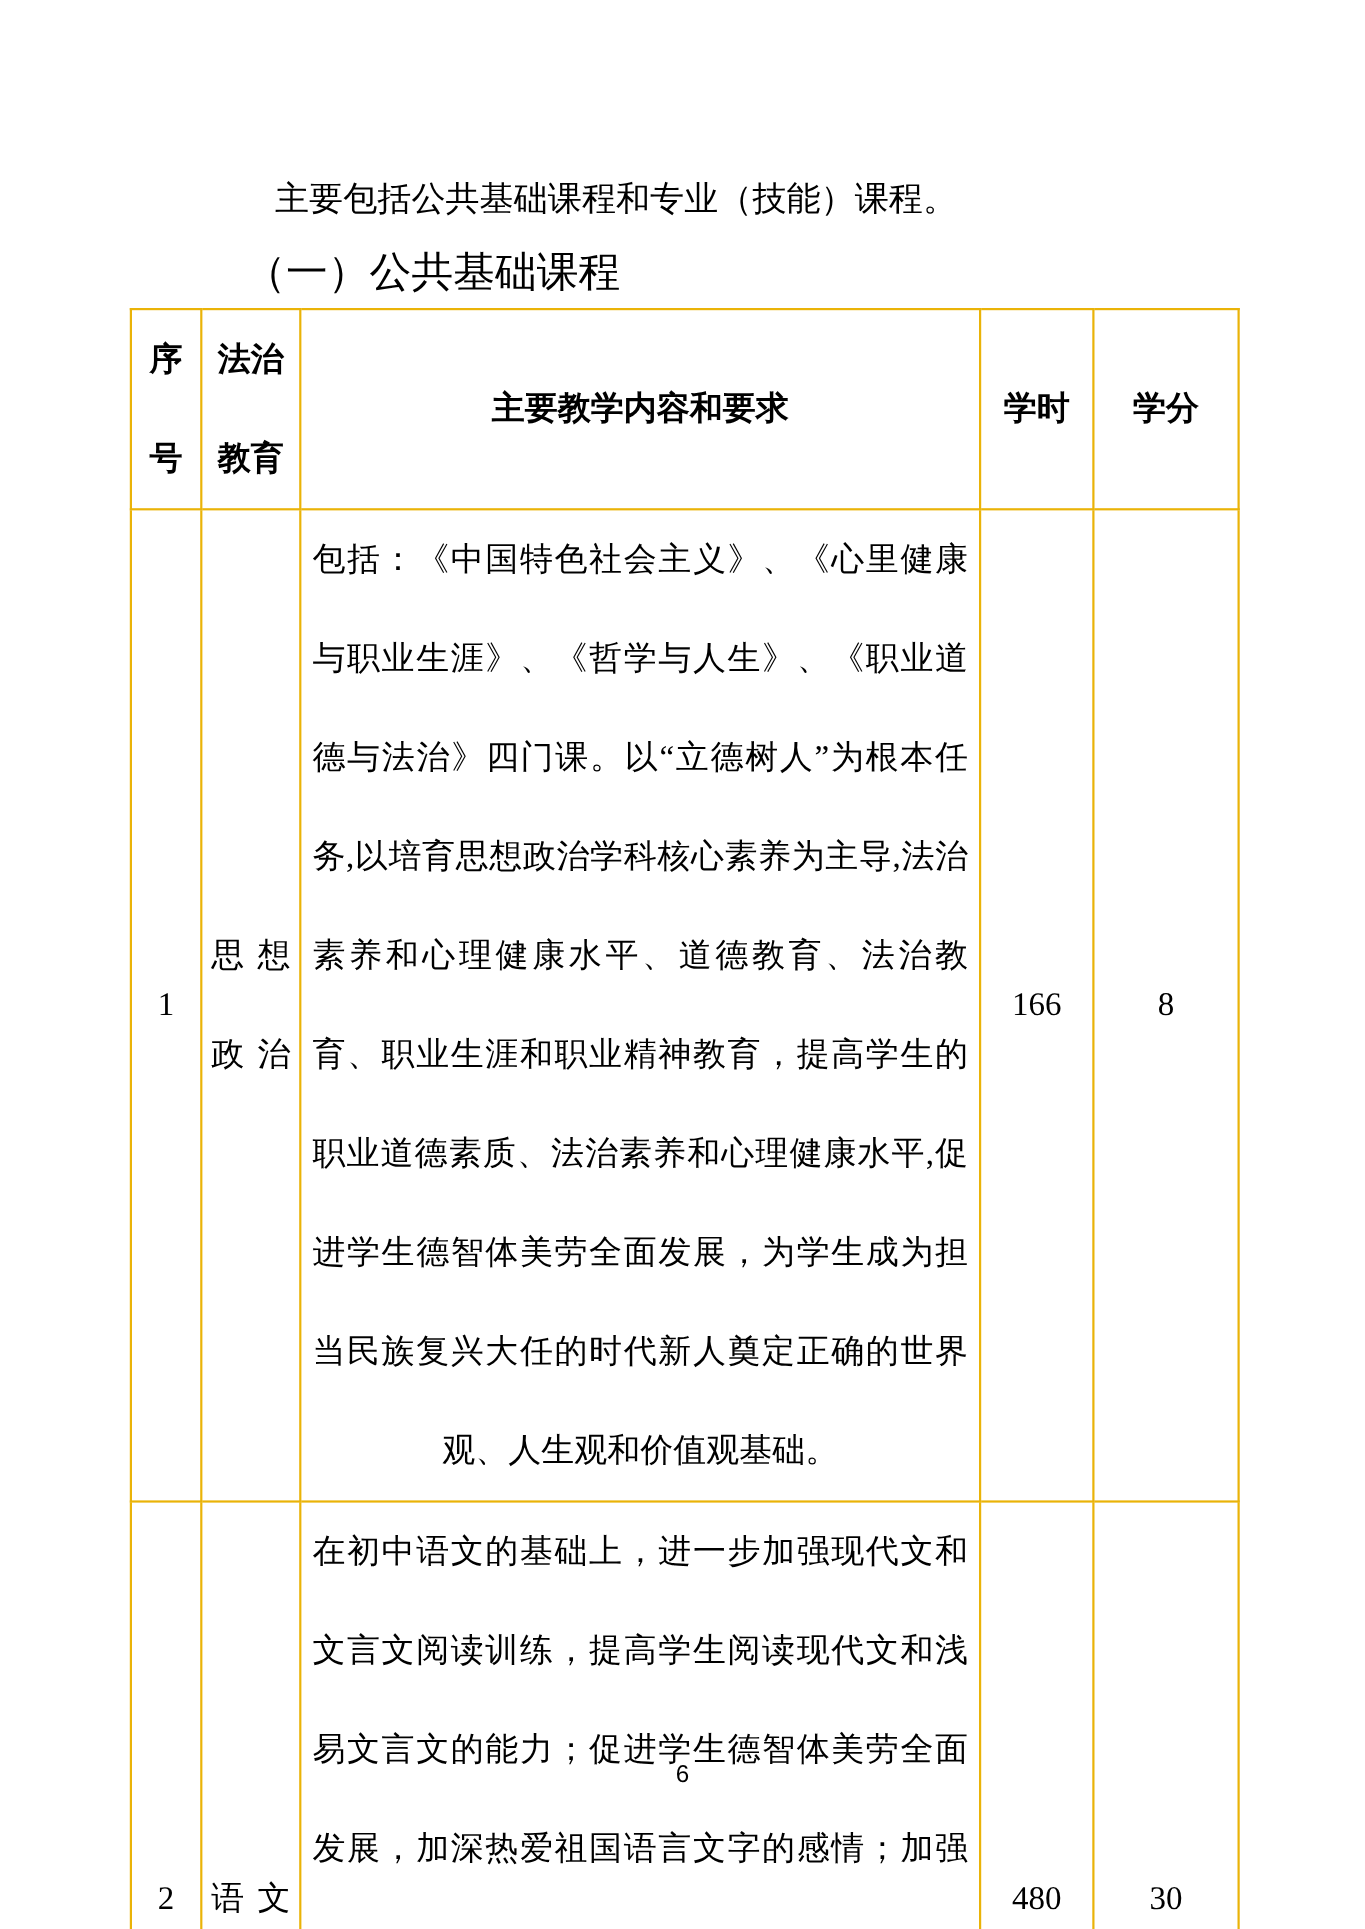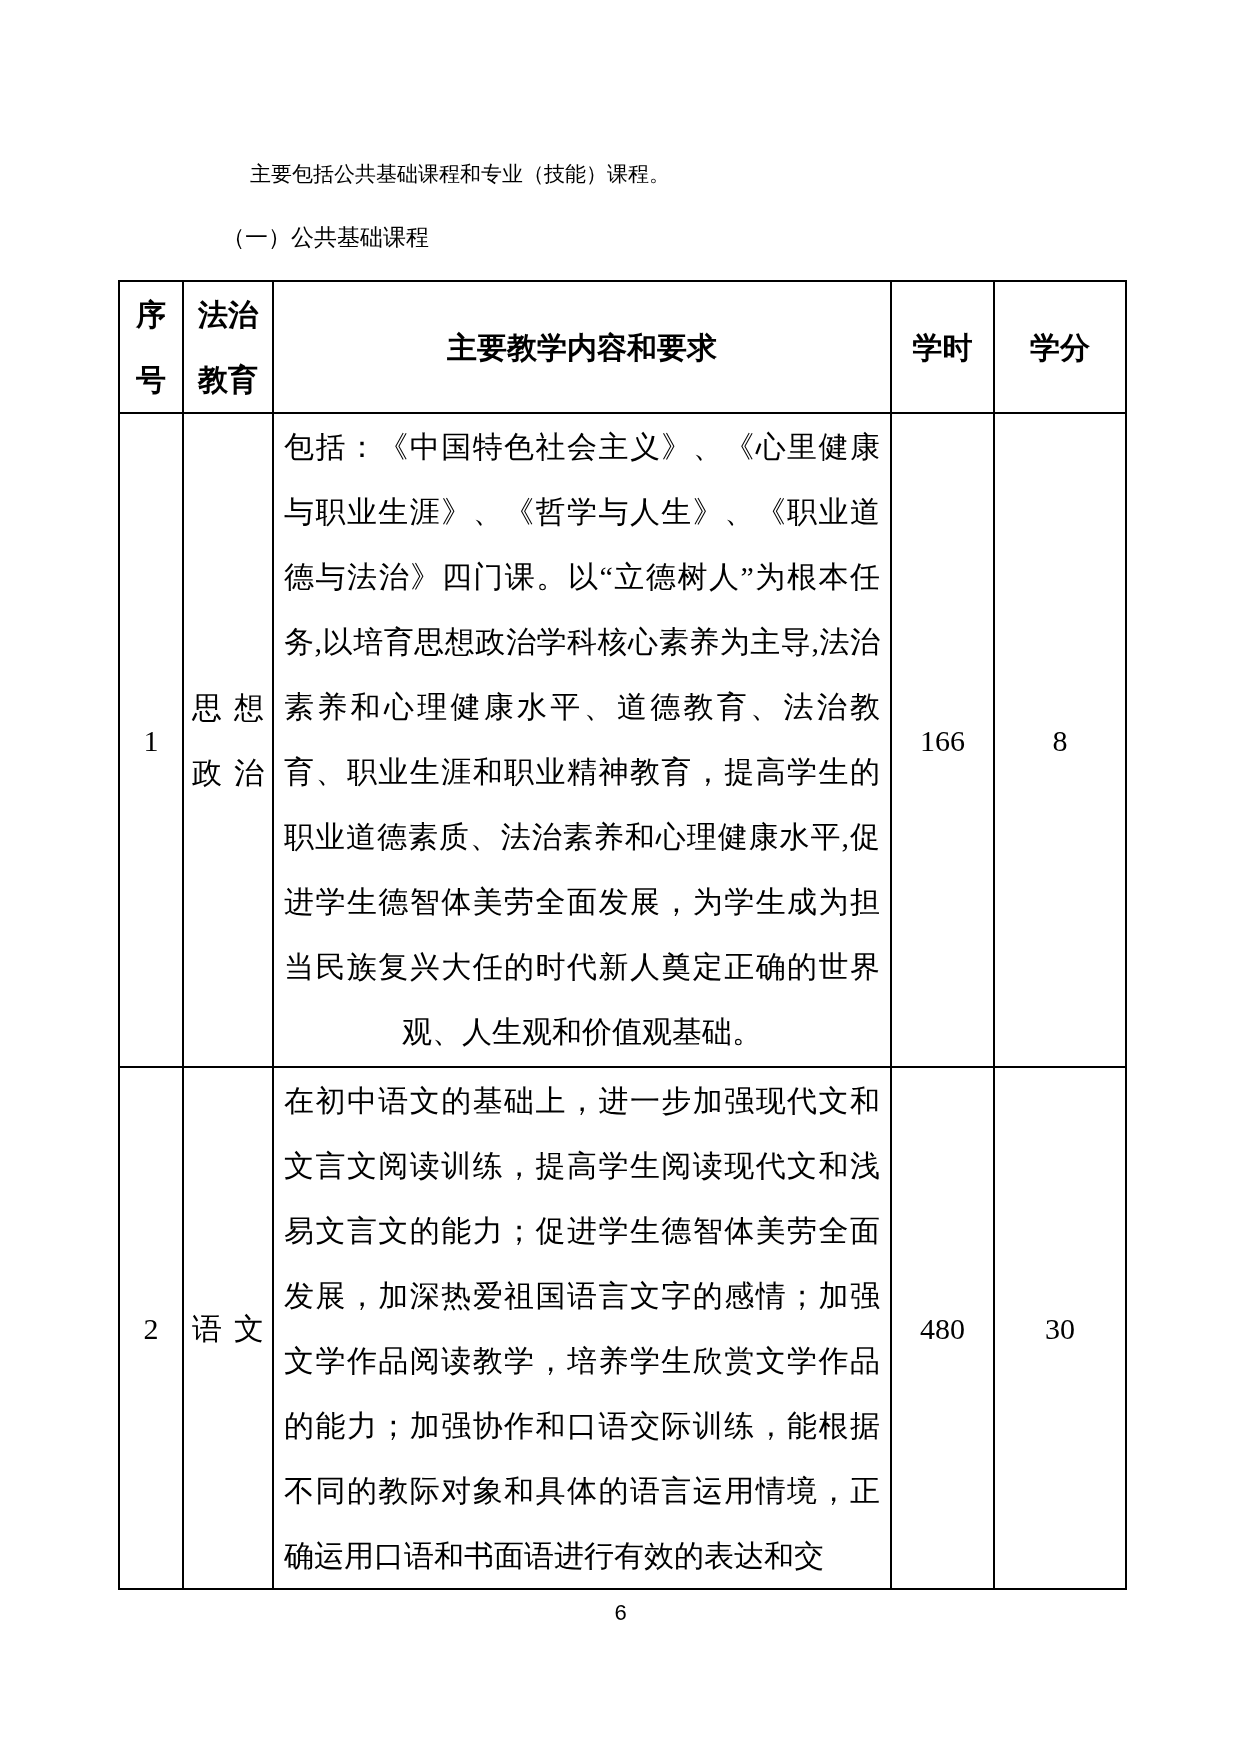--- a/index.html
+++ b/index.html
@@ -9,48 +9,48 @@
     background: #ffffff;
     position: relative;
     color: #000000;
     font-family: "Liberation Serif", "DejaVu Serif", serif;
     overflow: hidden;
   }
   .intro-para {
     position: absolute;
     left: 250px;
     top: 160px;
-    font-size: 21px;
+    font-size: 31px;
     white-space: nowrap;
   }
   .section-heading {
     position: absolute;
     left: 222px;
     top: 222px;
-    font-size: 23px;
+    font-size: 38px;
     white-space: nowrap;
   }
   table.course-table {
     position: absolute;
     left: 118px;
     top: 280px;
     width: 1007px;
     border-collapse: collapse;
     table-layout: fixed;
   }
   .course-table col.c-index   { width: 64px; }
   .course-table col.c-course  { width: 90px; }
   .course-table col.c-content { width: 618px; }
   .course-table col.c-hours   { width: 103px; }
   .course-table col.c-credits { width: 132px; }
 
   .course-table th, .course-table td {
-    border: 2px solid #000000;
+    border: 2px solid #eab308;
     font-size: 30px;
-    line-height: 65px;
+    line-height: 90px;
     vertical-align: middle;
     text-align: center;
     padding: 0 4px;
     overflow: hidden;
   }
   .course-table thead tr { height: 129px; }
   .course-table th { font-weight: bold; }
   tr.row-1 { height: 654px; }
   tr.row-2 { height: 520px; }
 

